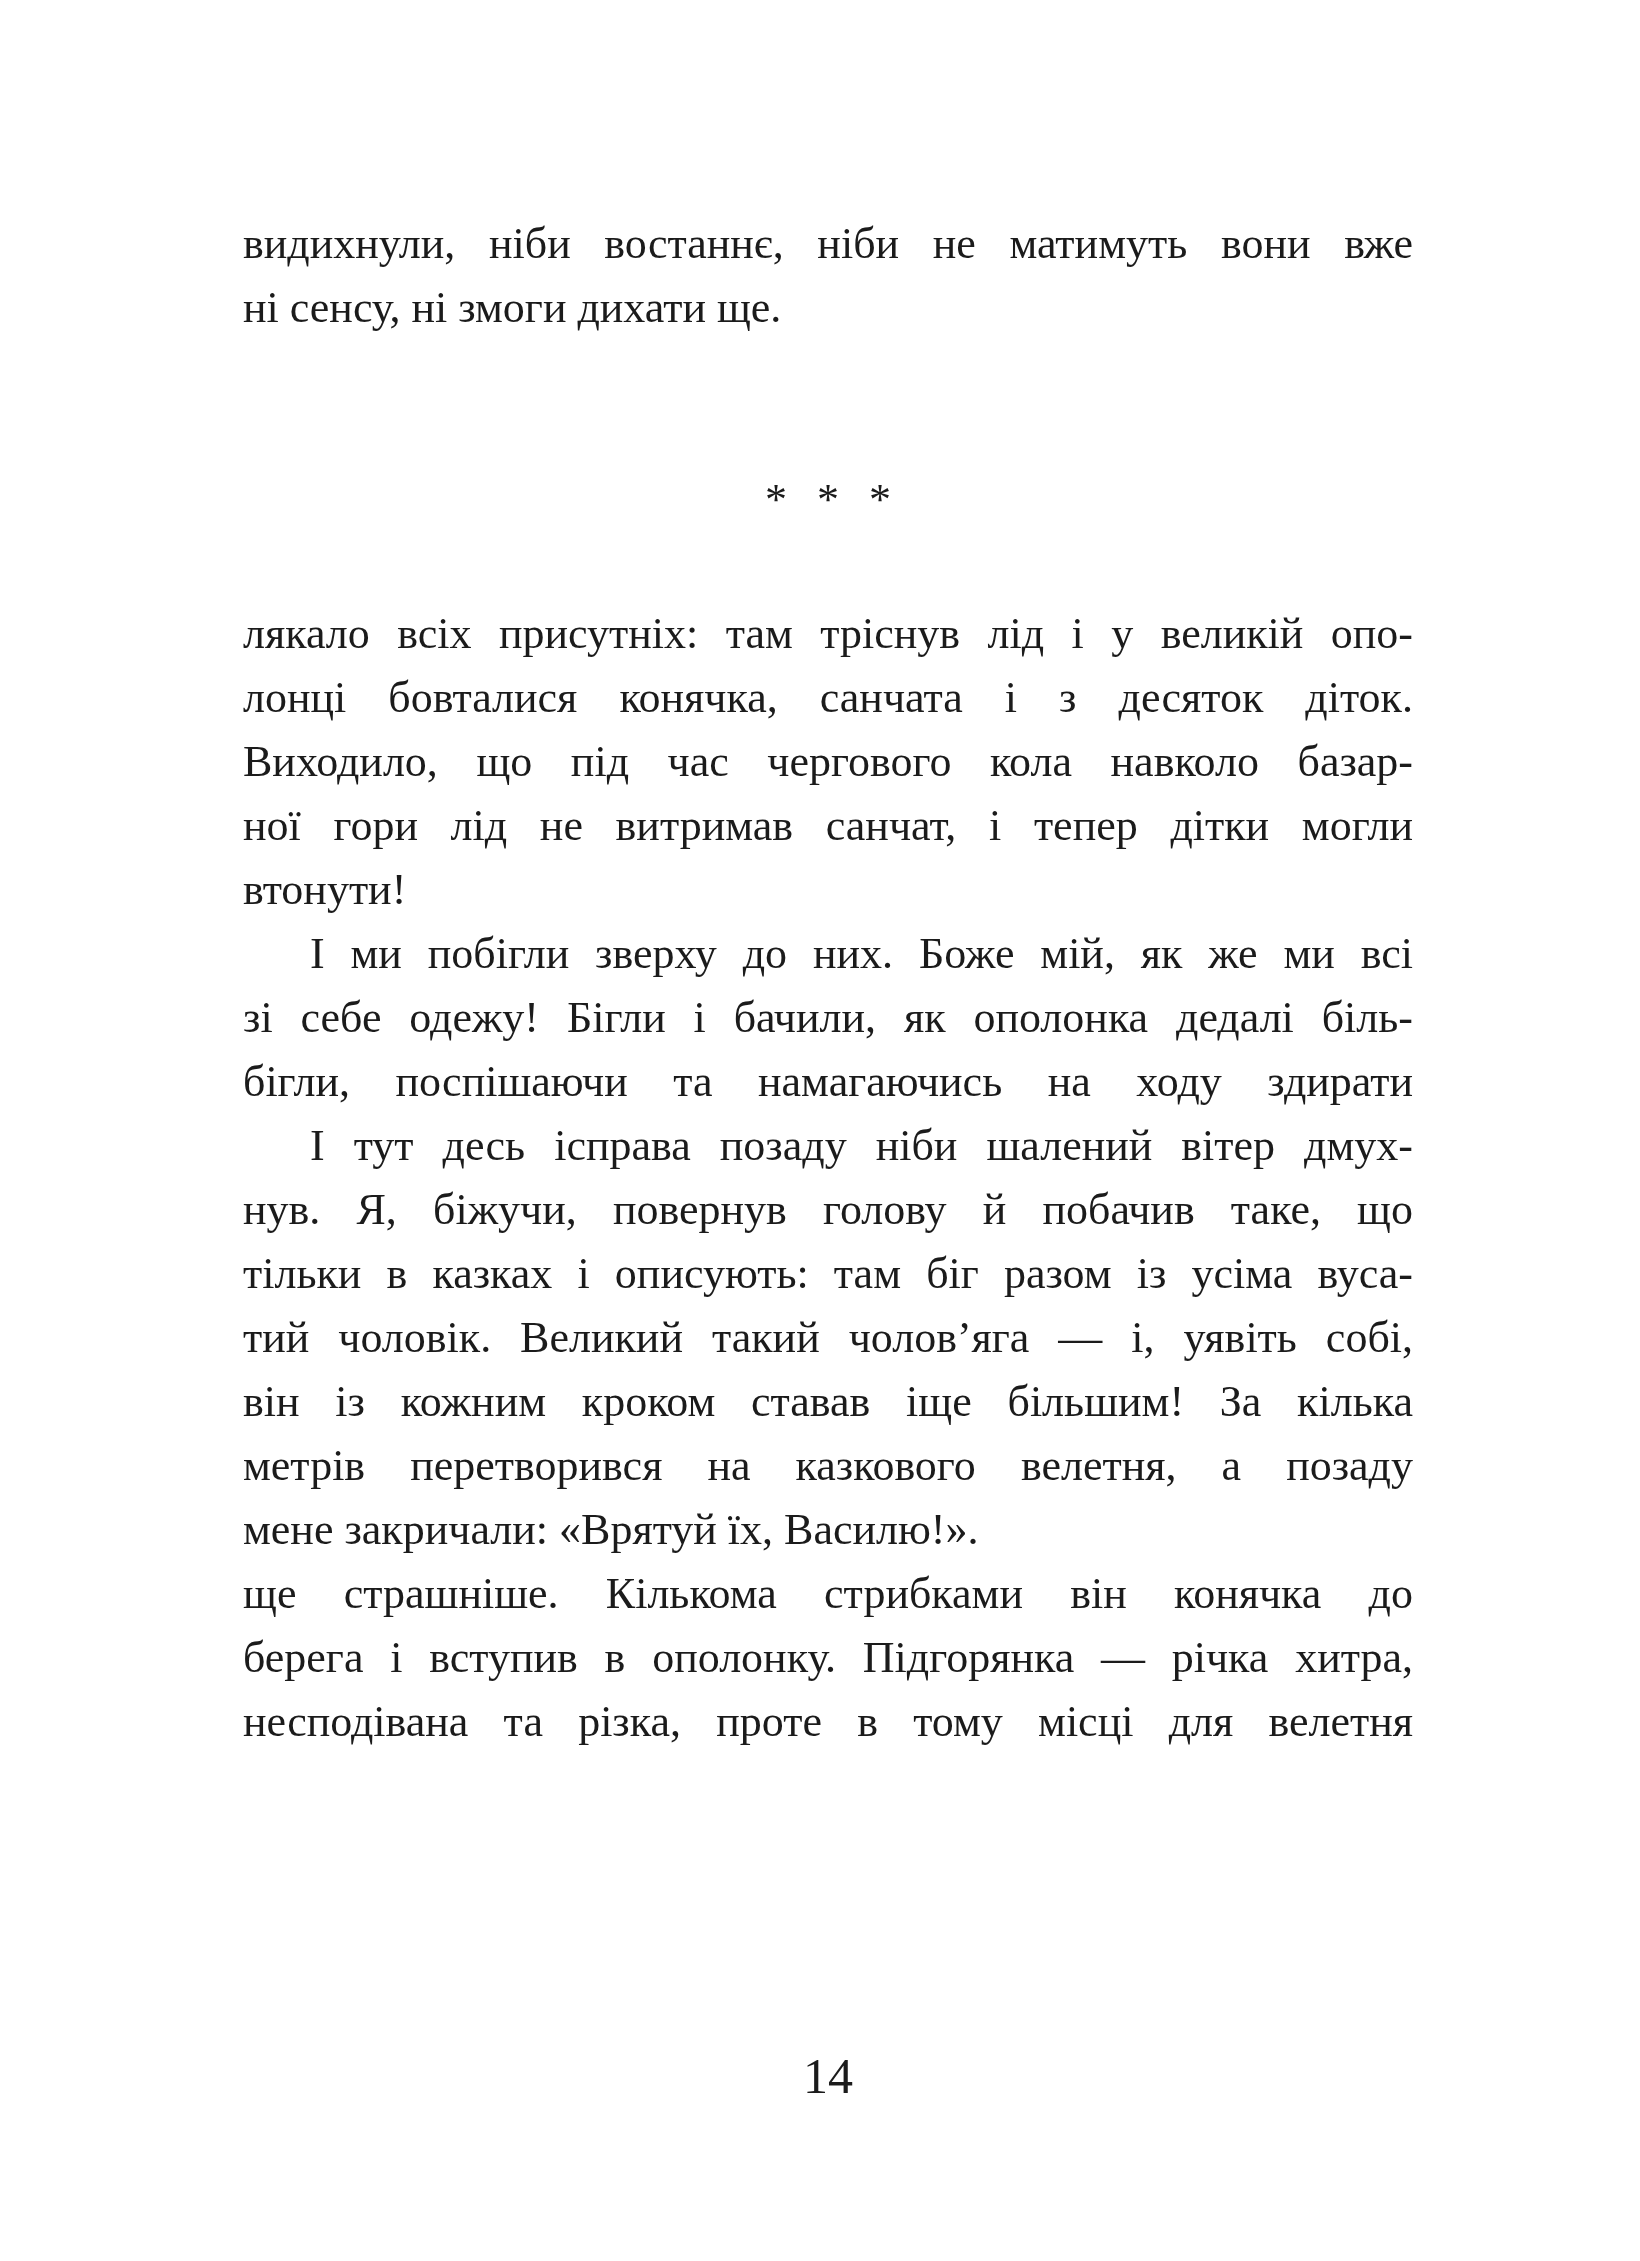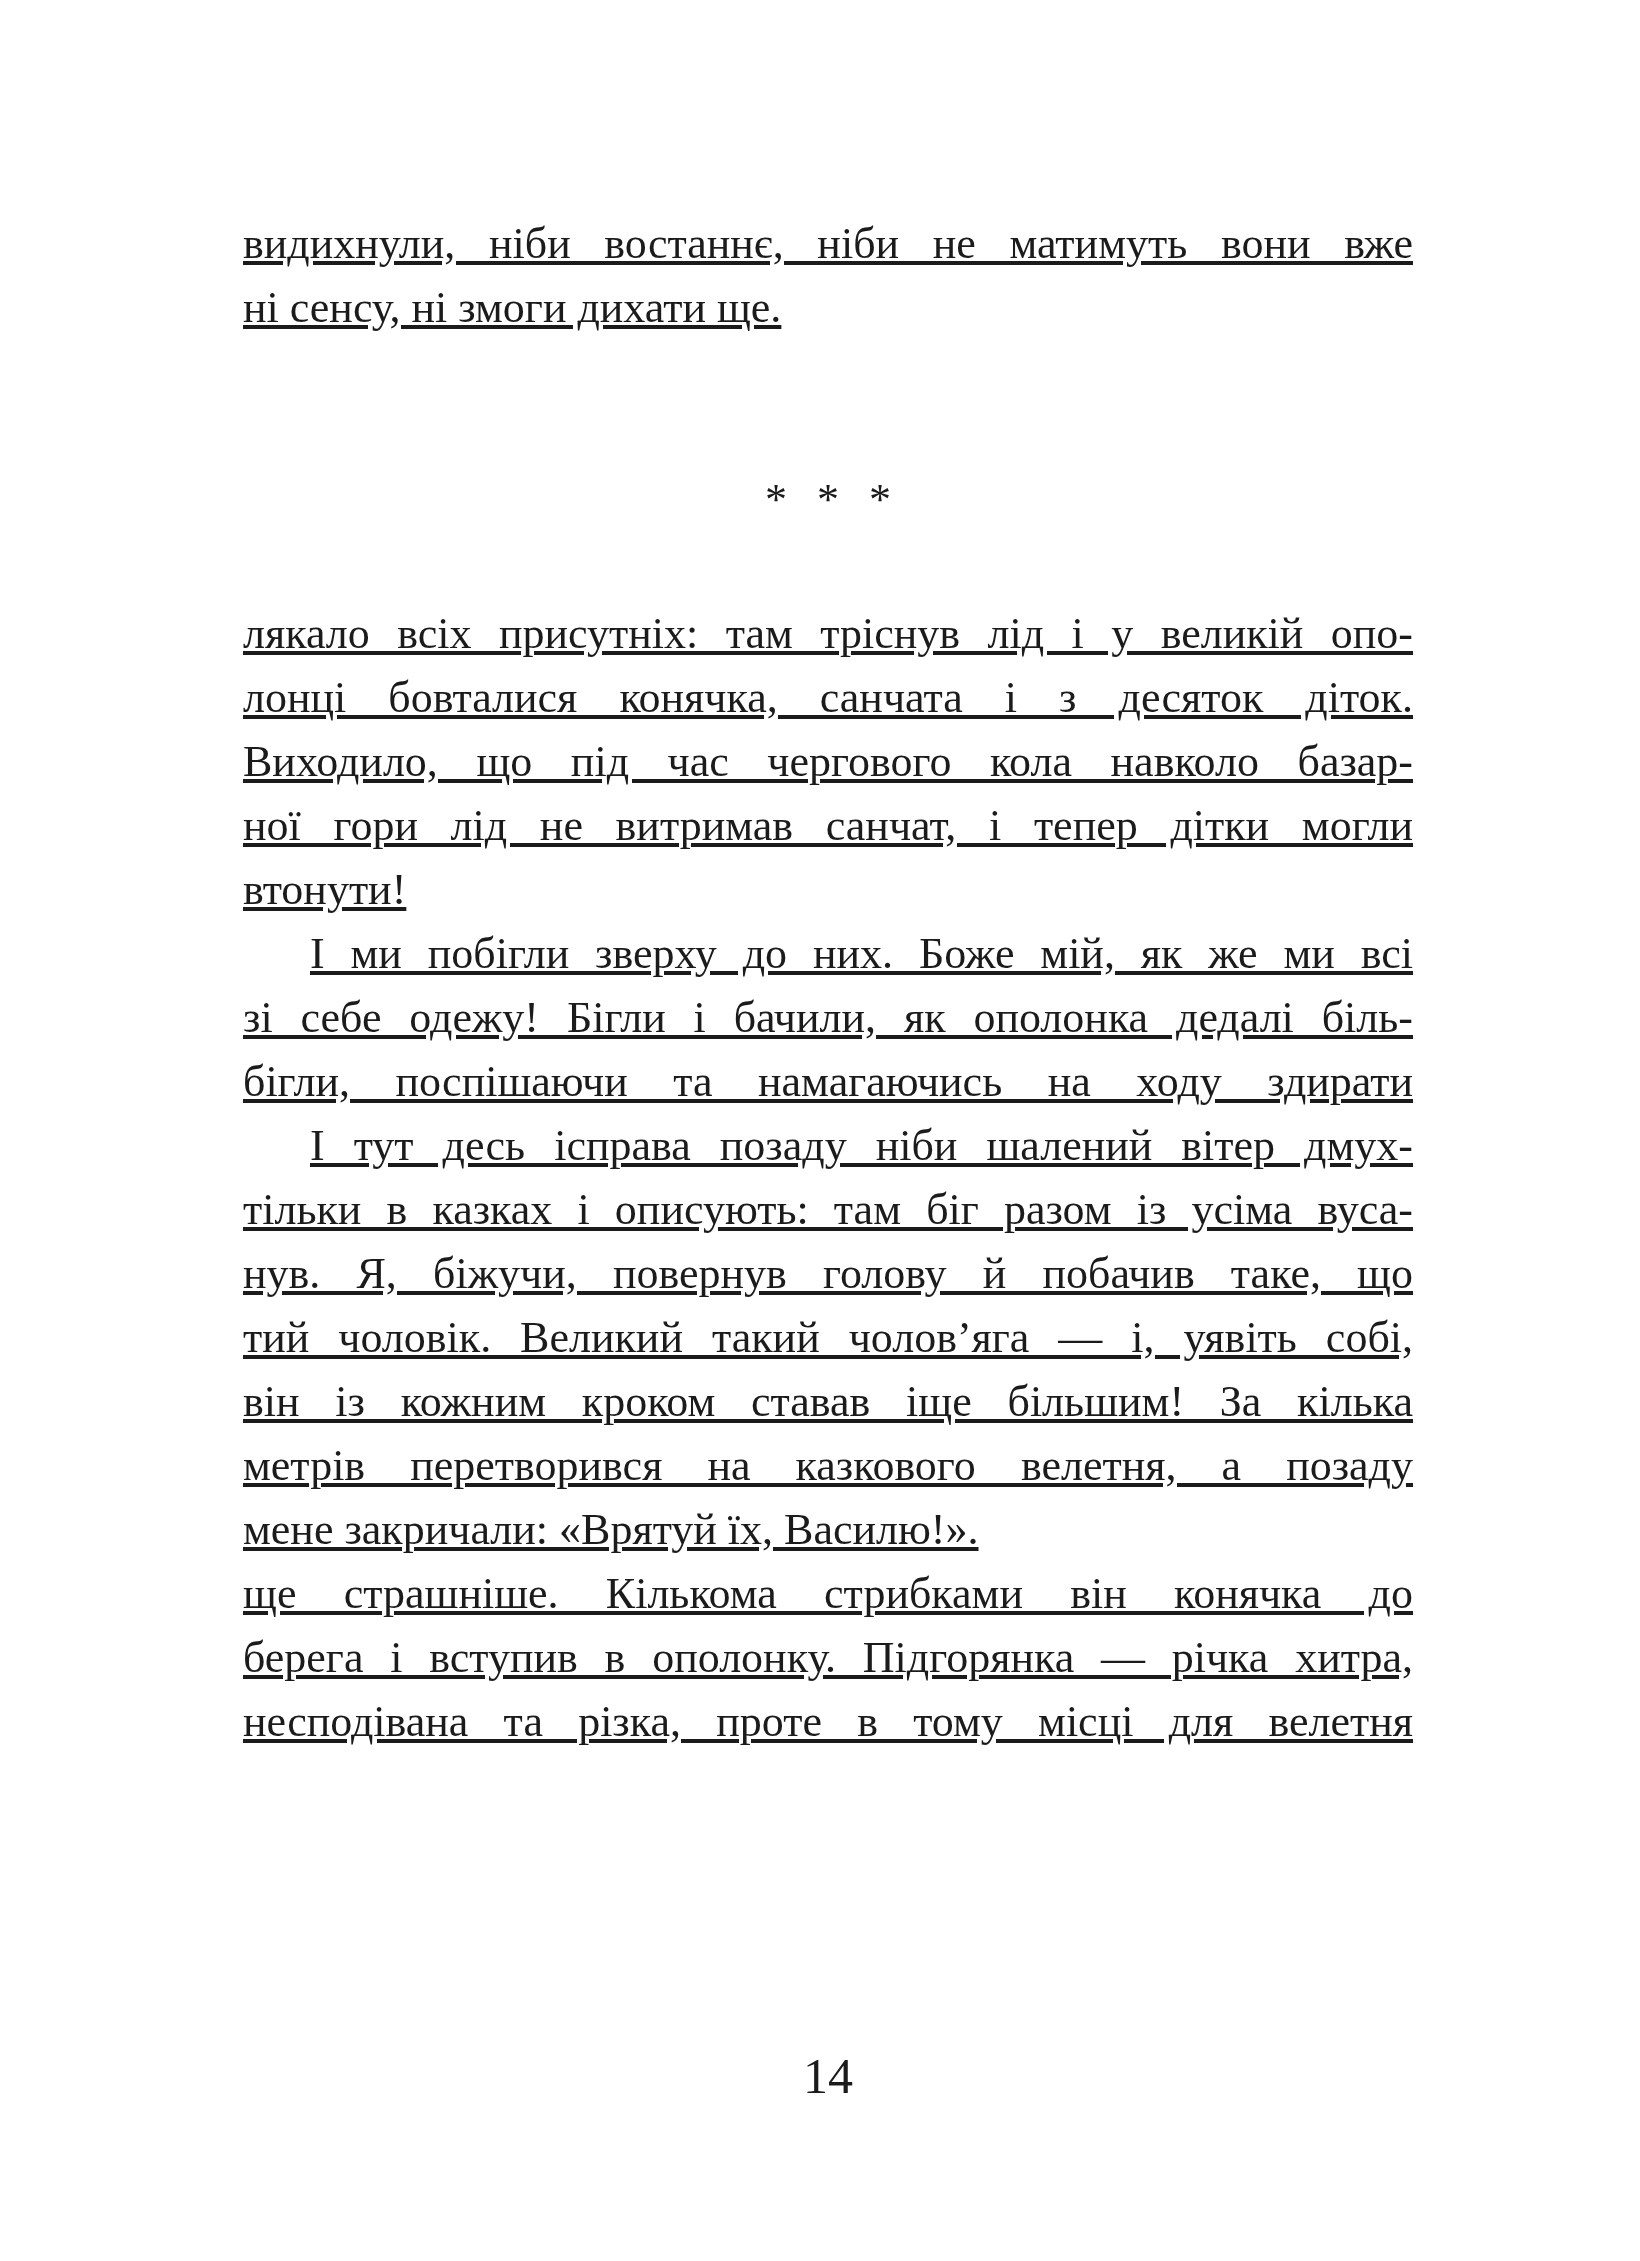--- a/index.html
+++ b/index.html
@@ -23,21 +23,20 @@
     position: absolute;
     left: 243px;
     top: 212px;
     width: 1170px;
     font-size: 44px;
     line-height: 64px;
   }
   .para {
     margin: 0;
     padding: 0;
-    text-decoration: underline;
   }
   .line {
     display: block;
     text-align: justify;
     text-align-last: justify;
     white-space: normal;
   }
   .line.end {
     text-align-last: left;
   }
@@ -88,22 +87,22 @@
     </p>
 
     <p class="para">
       <span class="line indent">І ми побігли зверху до них. Боже мій, як же ми всі</span>
       <span class="line">зі себе одежу! Бігли і бачили, як ополонка дедалі біль-</span>
       <span class="line">бігли, поспішаючи та намагаючись на ходу здирати</span>
     </p>
 
     <p class="para">
       <span class="line indent">І тут десь ісправа позаду ніби шалений вітер дмух-</span>
+      <span class="line">нув. Я, біжучи, повернув голову й побачив таке, що</span>
       <span class="line">тільки в казках і описують: там біг разом із усіма вуса-</span>
-      <span class="line">нув. Я, біжучи, повернув голову й побачив таке, що</span>
       <span class="line">тий чоловік. Великий такий чолов’яга — і, уявіть собі,</span>
       <span class="line">він із кожним кроком ставав іще більшим! За кілька</span>
       <span class="line">метрів перетворився на казкового велетня, а позаду</span>
       <span class="line end">мене закричали: «Врятуй їх, Василю!».</span>
     </p>
 
     <p class="para">
       <span class="line">ще страшніше. Кількома стрибками він конячка до</span>
       <span class="line">берега і вступив в ополонку. Підгорянка — річка хитра,</span>
       <span class="line">несподівана та різка, проте в тому місці для велетня</span>

